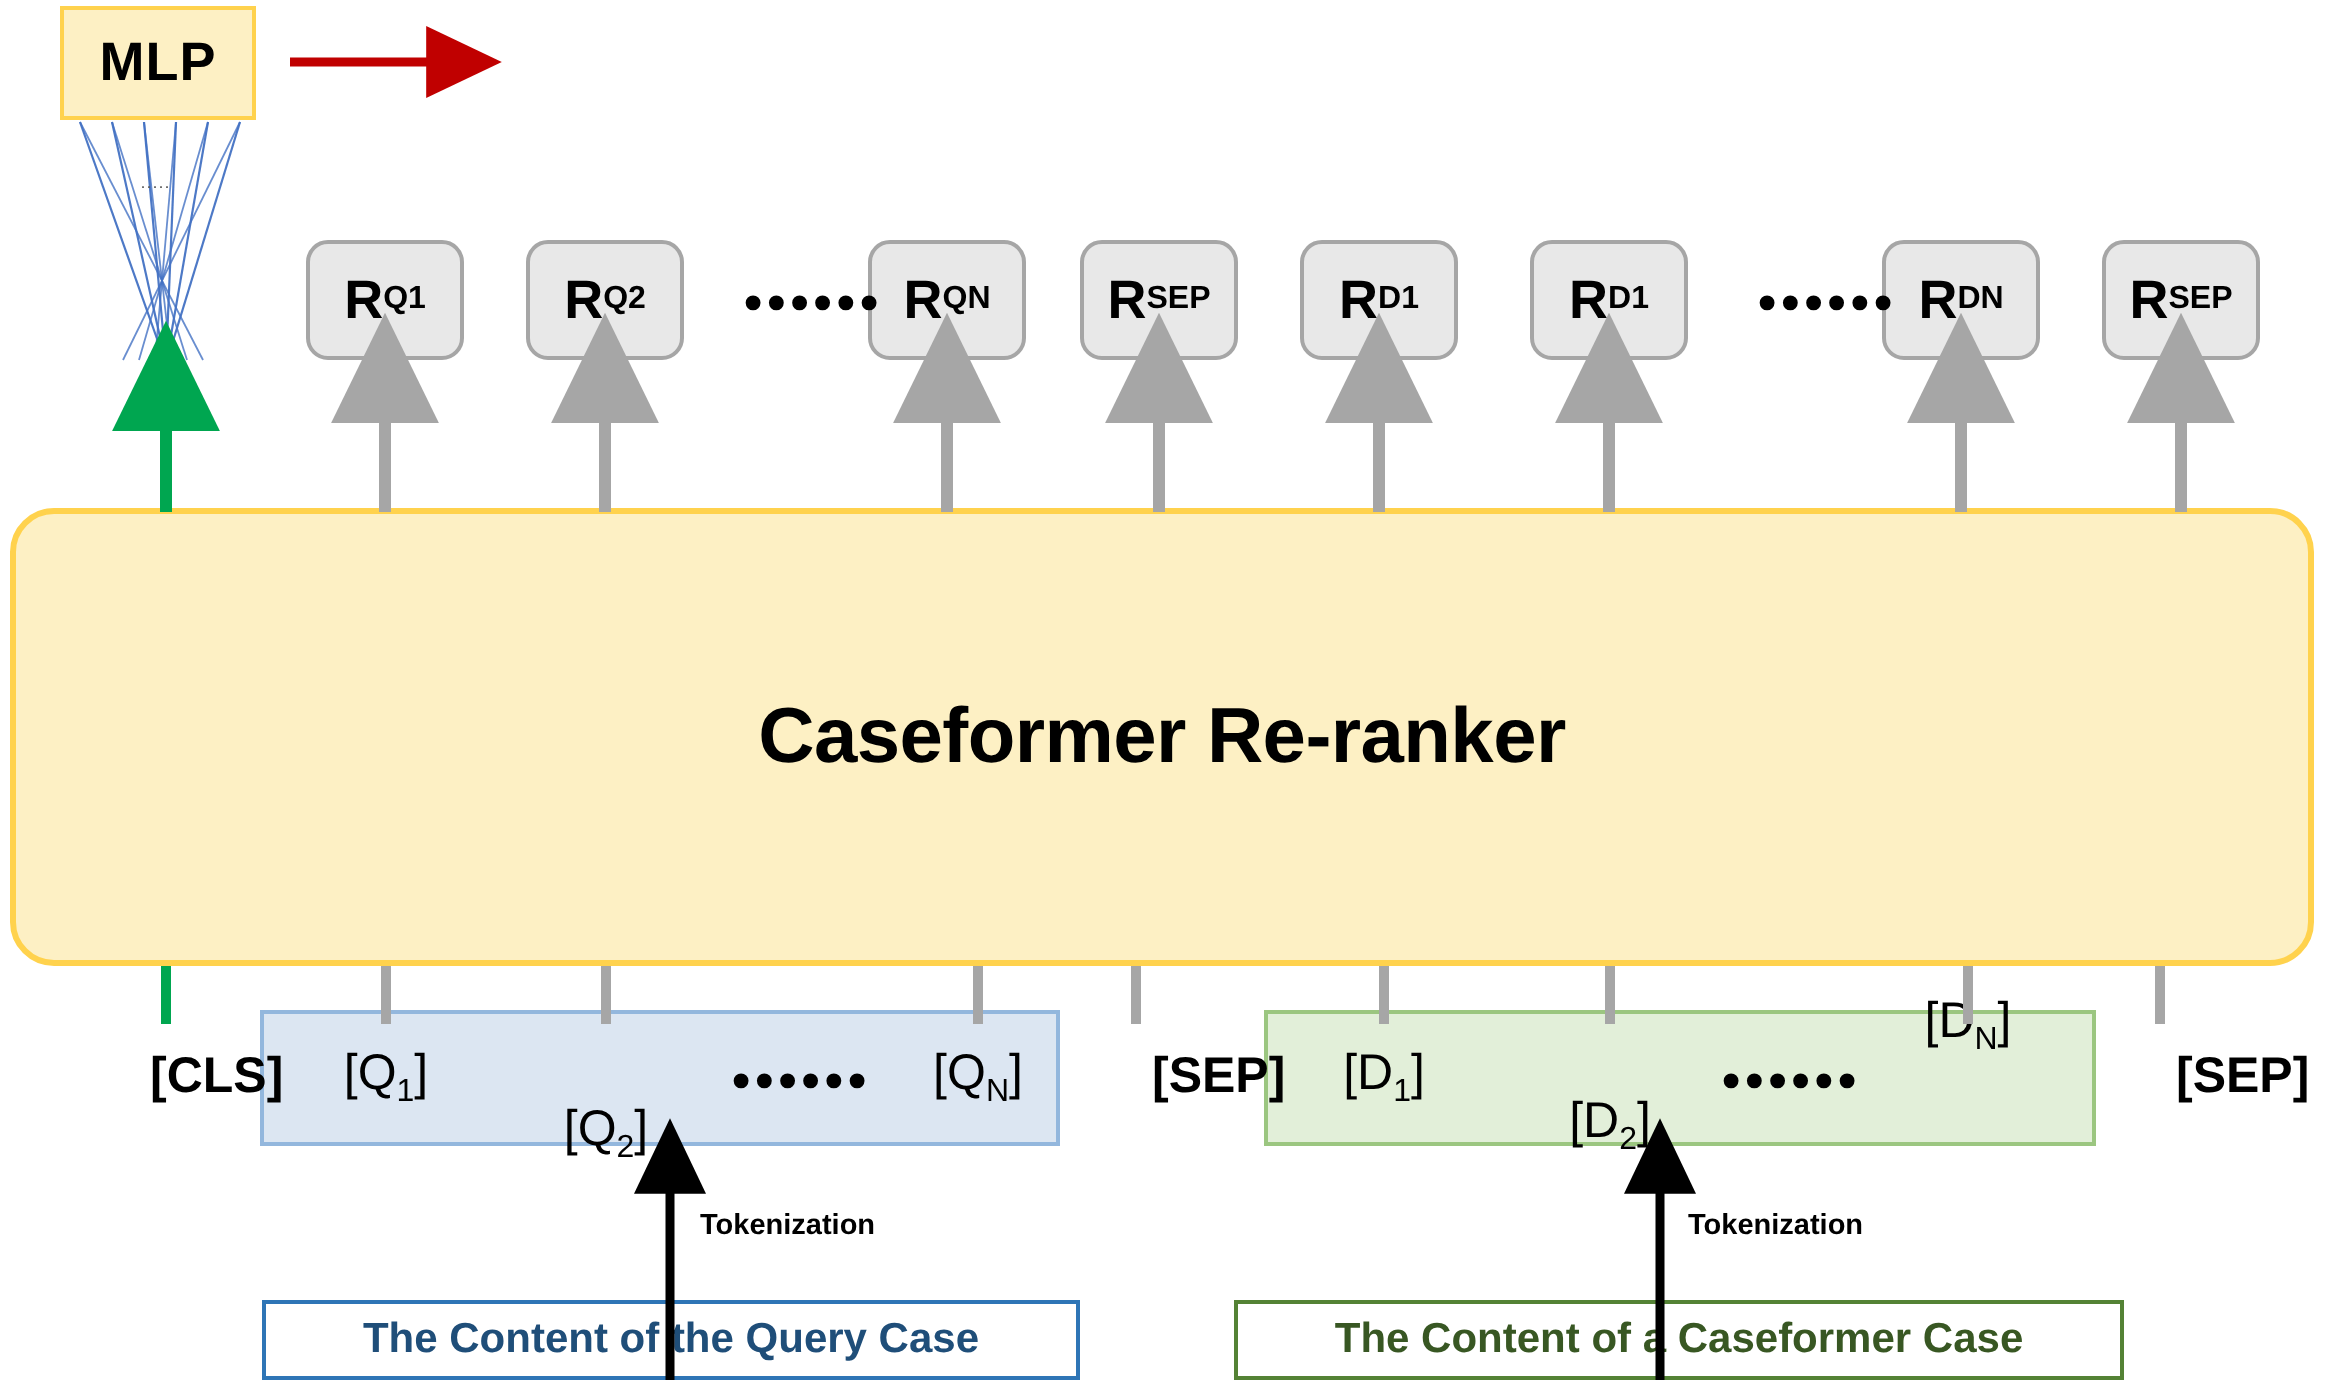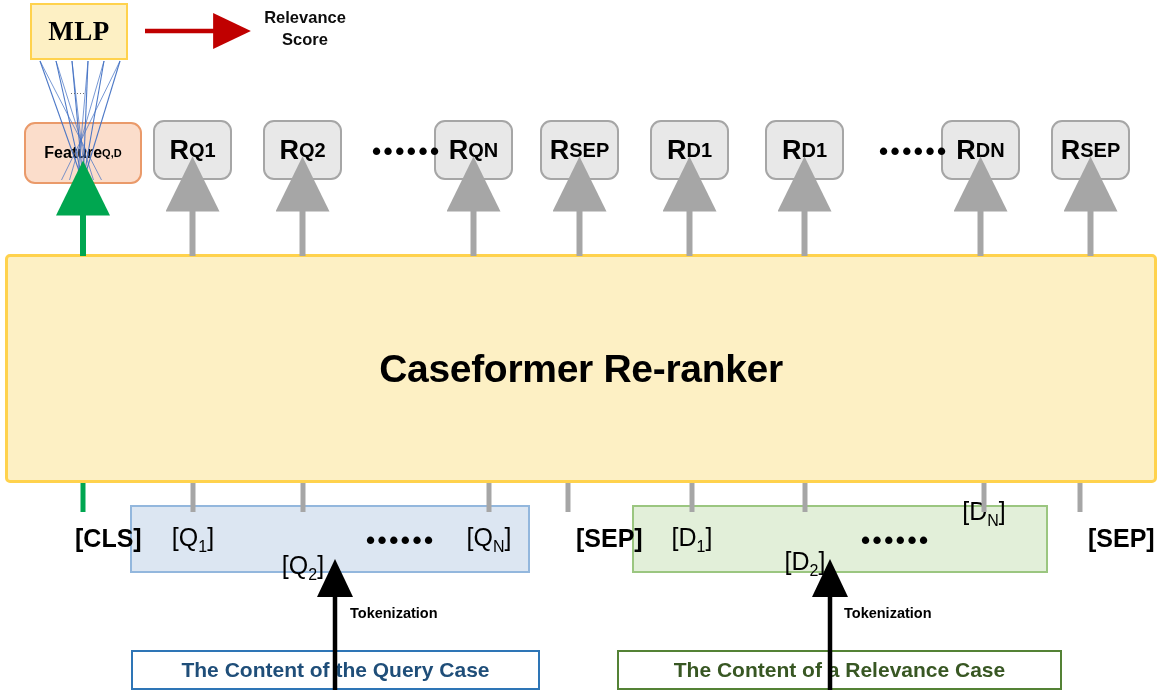--- a/index.html
+++ b/index.html
@@ -23,21 +23,20 @@
   .mlp-box {
     left: 30px; top: 3px; width: 98px; height: 57px;
     background: #fdf0c4;
     border: 2.5px solid #ffd24d;
     box-sizing: border-box;
     display: flex; align-items: center; justify-content: center;
     font-weight: bold;
     font-size: 27px;
     color: #000;
     letter-spacing: 0.5px;
-    font-family: Liberation Serif, serif;
   }
 
   
   .relevance-text {
     left: 240px; top: 6px; width: 130px;
     text-align: center;
     font-size: 16.5px;
     font-weight: bold;
     line-height: 1.35;
     color: #0d0d0d;
@@ -62,38 +61,38 @@
     top: 120px; width: 79px; height: 60px;
     background: #e8e8e8;
     border: 2.2px solid #a6a6a6;
     border-radius: 11px;
     box-sizing: border-box;
     display: flex; align-items: center; justify-content: center;
     font-size: 27px;
     font-weight: bold;
     color: #000;
   }
-  .rbox sub { font-size: 20px; font-weight: bold; }
+  .rbox sub { font-size: 16px; font-weight: bold; }
 
   
   .dots {
     font-size: 26px;
     font-weight: bold;
     color: #000;
     letter-spacing: 2.5px;
     line-height: 1;
     white-space: nowrap;
   }
 
   
   .reranker {
     left: 5px; top: 254px; width: 1152px; height: 229px;
     background: #fdf0c4;
     border: 3px solid #ffd24d;
-    border-radius: 5px;
+    border-radius: 22px;
     box-sizing: border-box;
     display: flex; align-items: center; justify-content: center;
   }
   .reranker-label {
     font-size: 39px;
     font-weight: bold;
     color: #000;
     letter-spacing: -0.3px;
   }
 
@@ -170,29 +169,21 @@
 </style>
 </head>
 <body>
 
 <div id="stage">
 
   <div class="abs mlp-box">
     <span>MLP</span>
   </div>
 
-  <div class="abs relevance-text">
-    <div>Relevance</div>
-    <div>Score</div>
-  </div>
-
-  <div class="abs feature-box">
-    <span>Feature</span>
-      <sub>Q,D</sub>
-  </div>
+
 
   <div id="rep-layer">
       <div class="abs rbox" style="left: 153px;">
         <span>R</span>
         <sub>Q1</sub>
       </div>
       <div class="abs rbox" style="left: 263px;">
         <span>R</span>
         <sub>Q2</sub>
       </div>
@@ -246,21 +237,21 @@
   <div class="abs bracket-label" style="left:545px; top:524px;">[SEP]</div>
   <div class="abs bracket-label" style="left:1057px; top:524px;">[SEP]</div>
 
   <div class="abs tokenization-caption" style="left:350px;">Tokenization</div>
   <div class="abs tokenization-caption" style="left:844px;">Tokenization</div>
 
   <div class="abs content-box content-query">
     <span>The Content of the Query Case</span>
   </div>
   <div class="abs content-box content-doc">
-    <span>The Content of a Relevance Case</span>
+    <span>The Content of a Caseformer Case</span>
   </div>
 
   <svg class="overlay" id="connectors" viewBox="0 0 1163 699">
     <defs>
       <marker id="arw-gray" markerWidth="10" markerHeight="9" refX="4.6" refY="4.5" orient="auto">
         <polygon points="0,0 9.2,4.5 0,9" fill="#a6a6a6"></polygon>
       </marker>
       <marker id="arw-green" markerWidth="10" markerHeight="9" refX="4.6" refY="4.5" orient="auto">
         <polygon points="0,0 9.2,4.5 0,9" fill="#00a650"></polygon>
       </marker>

